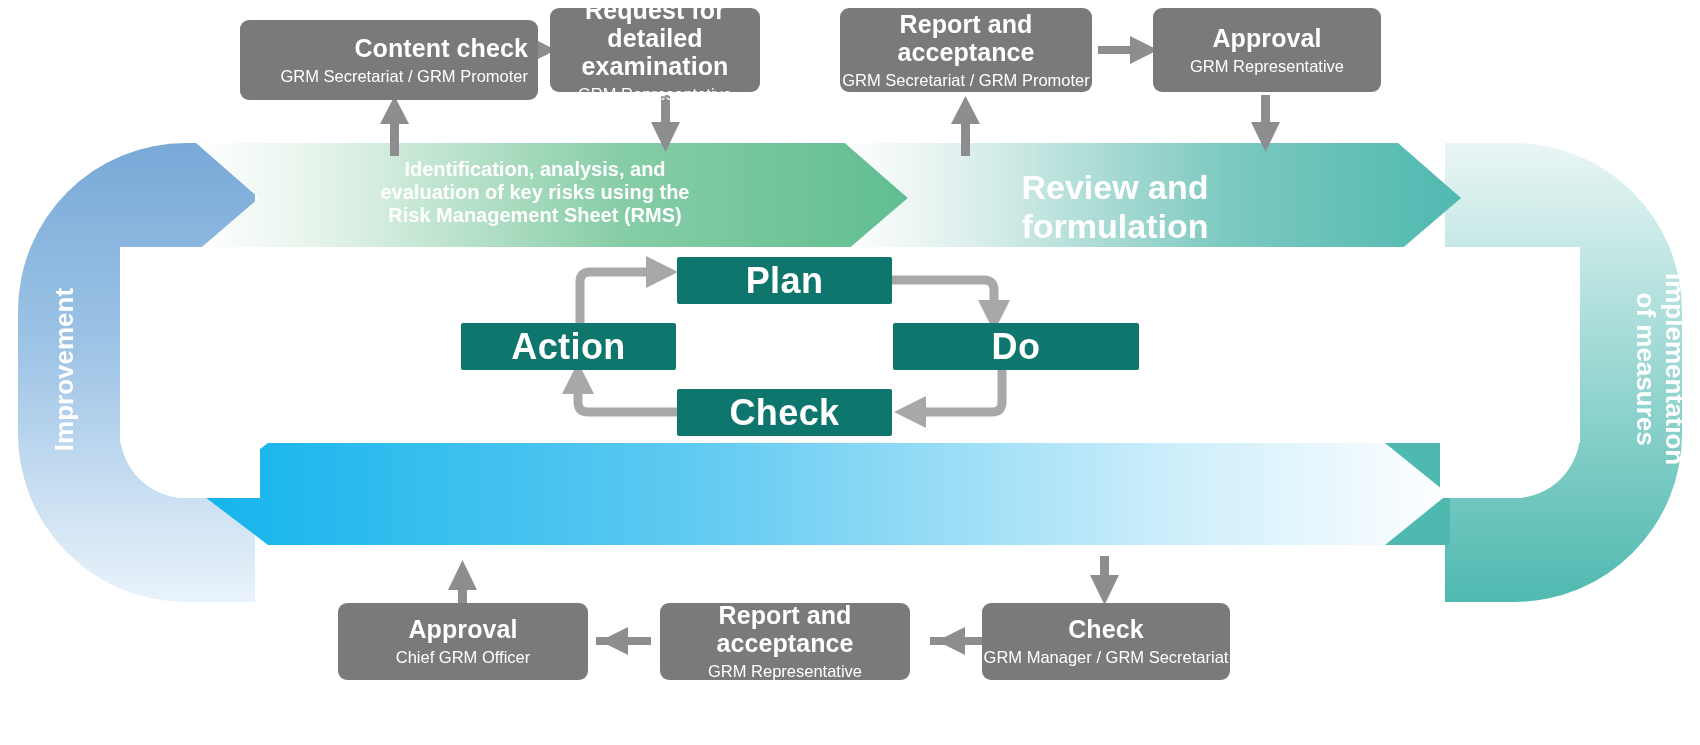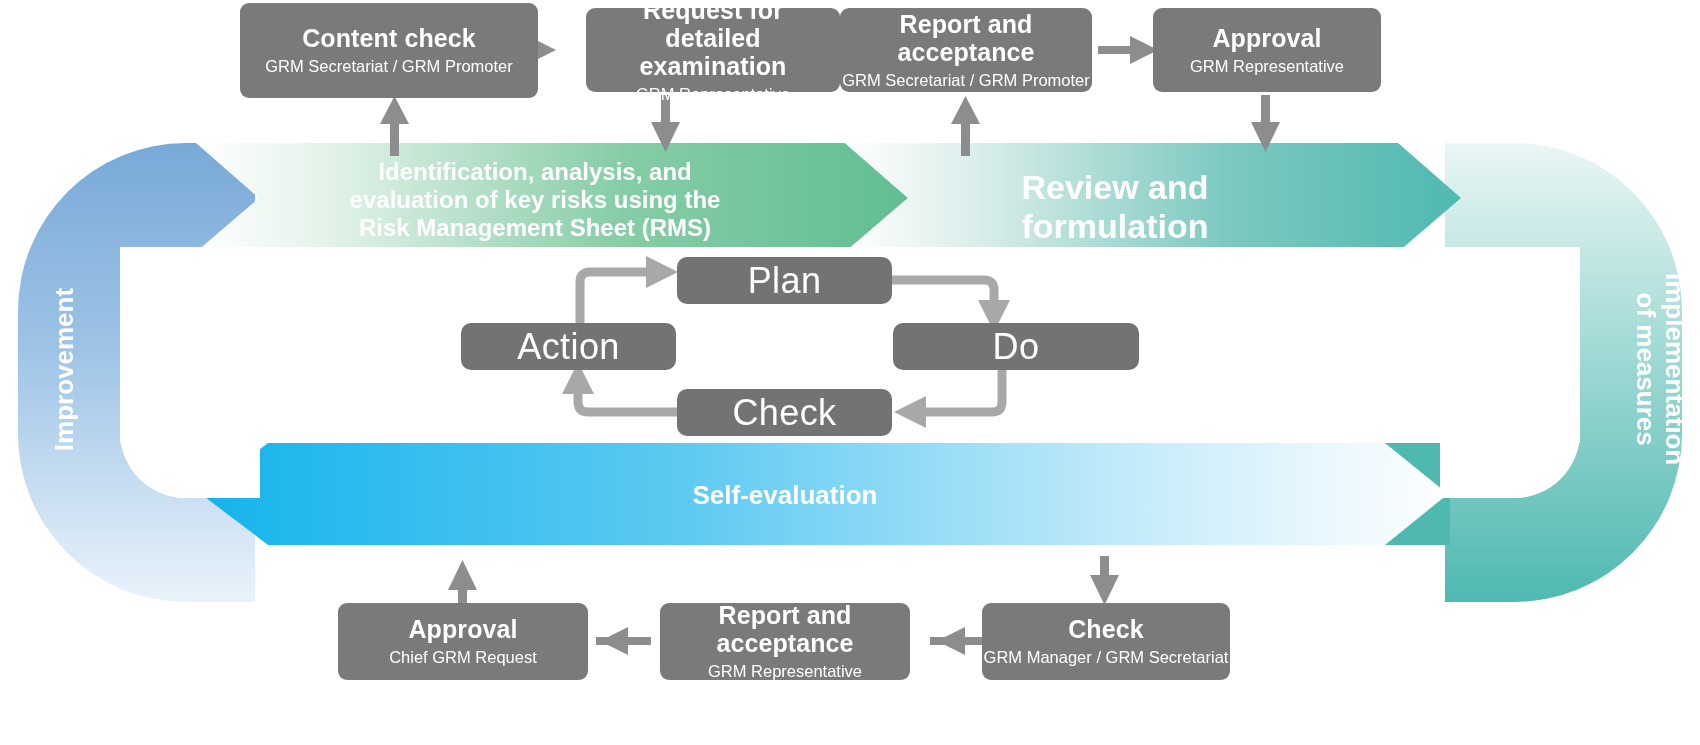--- a/index.html
+++ b/index.html
@@ -41,28 +41,28 @@
     font-size:16.5px;
     font-weight:normal;
     line-height:1.2;
     margin-top:5px;
     white-space:nowrap;
   }
 
   
   .pdca{
     position:absolute;
-    background:#737373;
-    border-radius:10px;
+    background:#0f766e;
+    border-radius:2px;
     color:#ffffff;
     display:flex;
     align-items:center;
     justify-content:center;
     font-size:36px;
-    font-weight:normal;
+    font-weight:bold;
     letter-spacing:.4px;
     box-sizing:border-box;
   }
 
   
   .side-label{
     position:absolute;
     color:#ffffff;
     font-size:26px;
     font-weight:bold;
@@ -242,53 +242,52 @@
       <path d="M 926,396 L 894,412 L 926,428 Z"></path>
       <path d="M 562,394 L 578,362 L 594,394 Z"></path>
     </g>
   </svg>
 
   <div class="side-label left" style="left:-45px;top:355px;width:220px;">Improvement</div>
 
   <div class="side-label right" style="left:1530px;top:340px;width:260px;">Implementation
 of measures</div>
 
-  <div class="band-label" style="left:300px;top:158px;width:470px;font-size:24px;">Identification, analysis, and
+  <div class="band-label" style="left:300px;top:158px;width:470px;font-size:20px;">Identification, analysis, and
 evaluation of key risks using the
 Risk Management Sheet (RMS)</div>
 
   <div class="band-label" style="left:940px;top:168px;width:350px;font-size:34px;">Review and formulation
 of measures</div>
 
-  <div class="band-label" style="left:620px;top:480px;width:330px;font-size:26px;">Self-evaluation</div>
-
-  <div class="pbox" style="left:240px;top:3px;width:298px;height:95px;">
+
+  <div class="pbox" style="left:240px;top:20px;width:298px;height:80px;align-items:flex-end;">
     <div class="ptitle">Content check</div>
     <div class="psub">GRM Secretariat / GRM Promoter</div>
   </div>
 
-  <div class="pbox" style="left:550px;top:8px;width:254px;height:84px;margin-left:36px;">
+  <div class="pbox" style="left:550px;top:8px;width:210px;height:84px;">
     <div class="ptitle">Request for detailed
 examination</div>
     <div class="psub">GRM Representative</div>
   </div>
 
   <div class="pbox" style="left:840px;top:8px;width:252px;height:84px;">
     <div class="ptitle">Report and acceptance</div>
     <div class="psub">GRM Secretariat / GRM Promoter</div>
   </div>
 
   <div class="pbox" style="left:1153px;top:8px;width:228px;height:84px;">
     <div class="ptitle">Approval</div>
     <div class="psub">GRM Representative</div>
   </div>
 
   <div class="pbox" style="left:338px;top:603px;width:250px;height:77px;">
     <div class="ptitle">Approval</div>
-    <div class="psub">Chief GRM Request</div>
+    <div class="psub">Chief GRM Officer</div>
   </div>
 
   <div class="pbox" style="left:660px;top:603px;width:250px;height:77px;">
     <div class="ptitle">Report and acceptance</div>
     <div class="psub">GRM Representative</div>
   </div>
 
   <div class="pbox" style="left:982px;top:603px;width:248px;height:77px;">
     <div class="ptitle">Check</div>
     <div class="psub">GRM Manager / GRM Secretariat</div>

